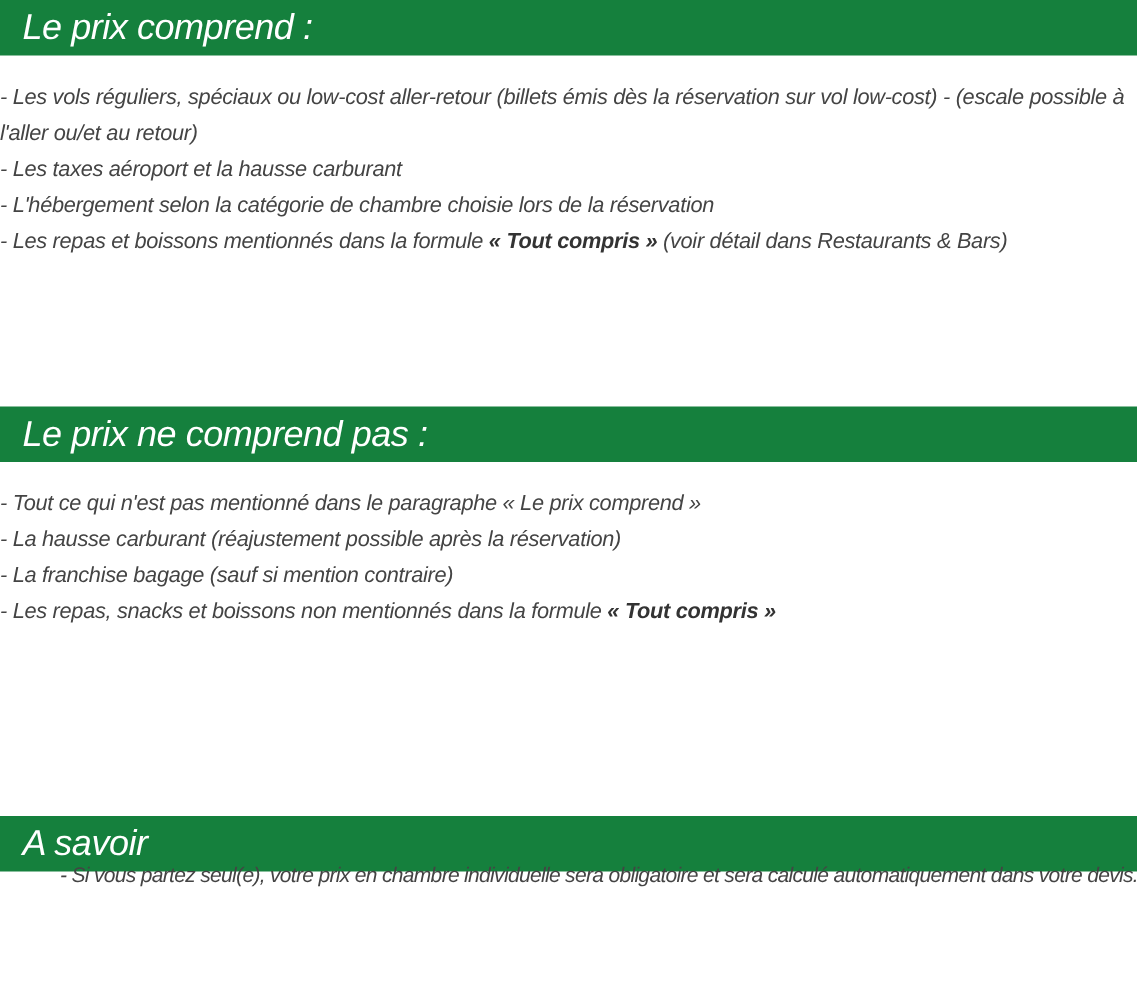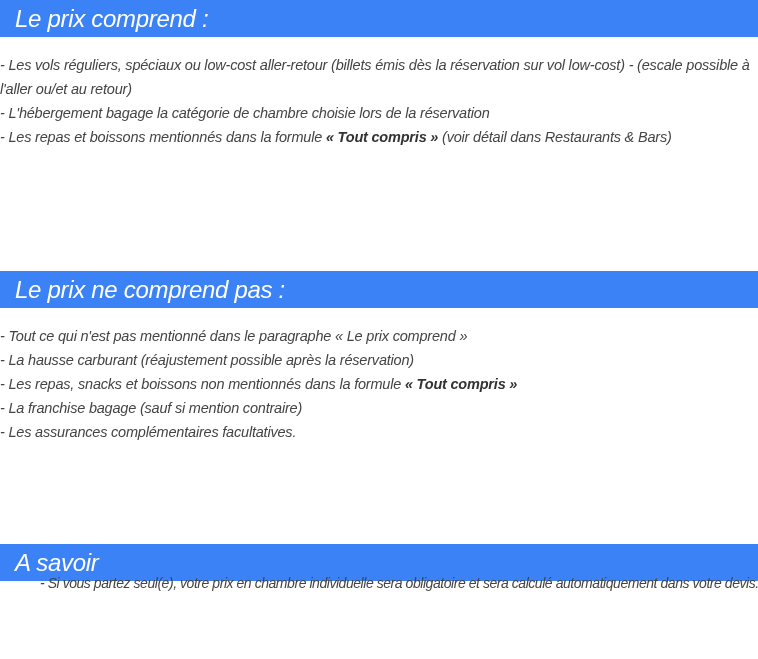--- a/index.html
+++ b/index.html
@@ -1,20 +1,20 @@
 <!DOCTYPE html>
 <html><head>
 <meta charset="utf-8">
 <style>
   html, body { margin: 0; padding: 0; background: #ffffff; }
   body { width: 758px; height: 659px; overflow: hidden; position: relative;
          font-family: "Liberation Sans", sans-serif; color: #444444; }
   .section-header {
     position: absolute; left: 0; width: 758px; height: 37px;
-    background: #3b82f6;
+    background: #15803d;
   }
   .section-header h2 {
     margin: 0; padding-left: 15px; line-height: 37px;
     font-size: 24px; font-style: italic; font-weight: normal;
     color: #ffffff; font-family: "Liberation Sans", sans-serif;
     letter-spacing: -0.3px;
   }
   .section-body {
     position: absolute; left: 0; width: 758px;
     font-size: 14.5px; font-style: italic; line-height: 24px; color: #444444;
@@ -25,33 +25,33 @@
   .narrow { letter-spacing: -0.45px; font-size: 14px; padding-left: 40px; }
 </style>
 </head>
 <body>
 
 <div class="section-header" style="top:0;">
   <h2>Le prix comprend :</h2>
 </div>
 <div class="section-body" style="top:53px;">
   <p><span>- Les vols réguliers, spéciaux ou low-cost aller-retour (billets émis dès la réservation sur vol low-cost) - (escale possible à l'aller ou/et au retour)</span></p>
-  <p><span>- L'hébergement bagage la catégorie de chambre choisie lors de la réservation</span></p>
+  <p><span>- Les taxes aéroport et la hausse carburant</span></p>
+  <p><span>- L'hébergement selon la catégorie de chambre choisie lors de la réservation</span></p>
   <p><span>- Les repas et boissons mentionnés dans la formule </span><b>« Tout compris »</b><span> (voir détail dans Restaurants &amp; Bars)</span></p>
 </div>
 
 <div class="section-header" style="top:271px;">
   <h2>Le prix ne comprend pas :</h2>
 </div>
 <div class="section-body" style="top:324px;">
   <p><span>- Tout ce qui n'est pas mentionné dans le paragraphe « Le prix comprend »</span></p>
   <p><span>- La hausse carburant (réajustement possible après la réservation)</span></p>
+  <p><span>- La franchise bagage (sauf si mention contraire)</span></p>
   <p><span>- Les repas, snacks et boissons non mentionnés dans la formule </span><b>« Tout compris »</b></p>
-  <p><span>- La franchise bagage (sauf si mention contraire)</span></p>
-  <p><span>- Les assurances complémentaires facultatives.</span></p>
 </div>
 
 <div class="section-header" style="top:544px;">
   <h2>A savoir</h2>
 </div>
 <div class="section-body narrow" style="top:571px;">
   <p><span>- Si vous partez seul(e), votre prix en chambre individuelle sera obligatoire et sera calculé automatiquement dans votre devis.</span></p>
 </div>
 
 </body></html>

